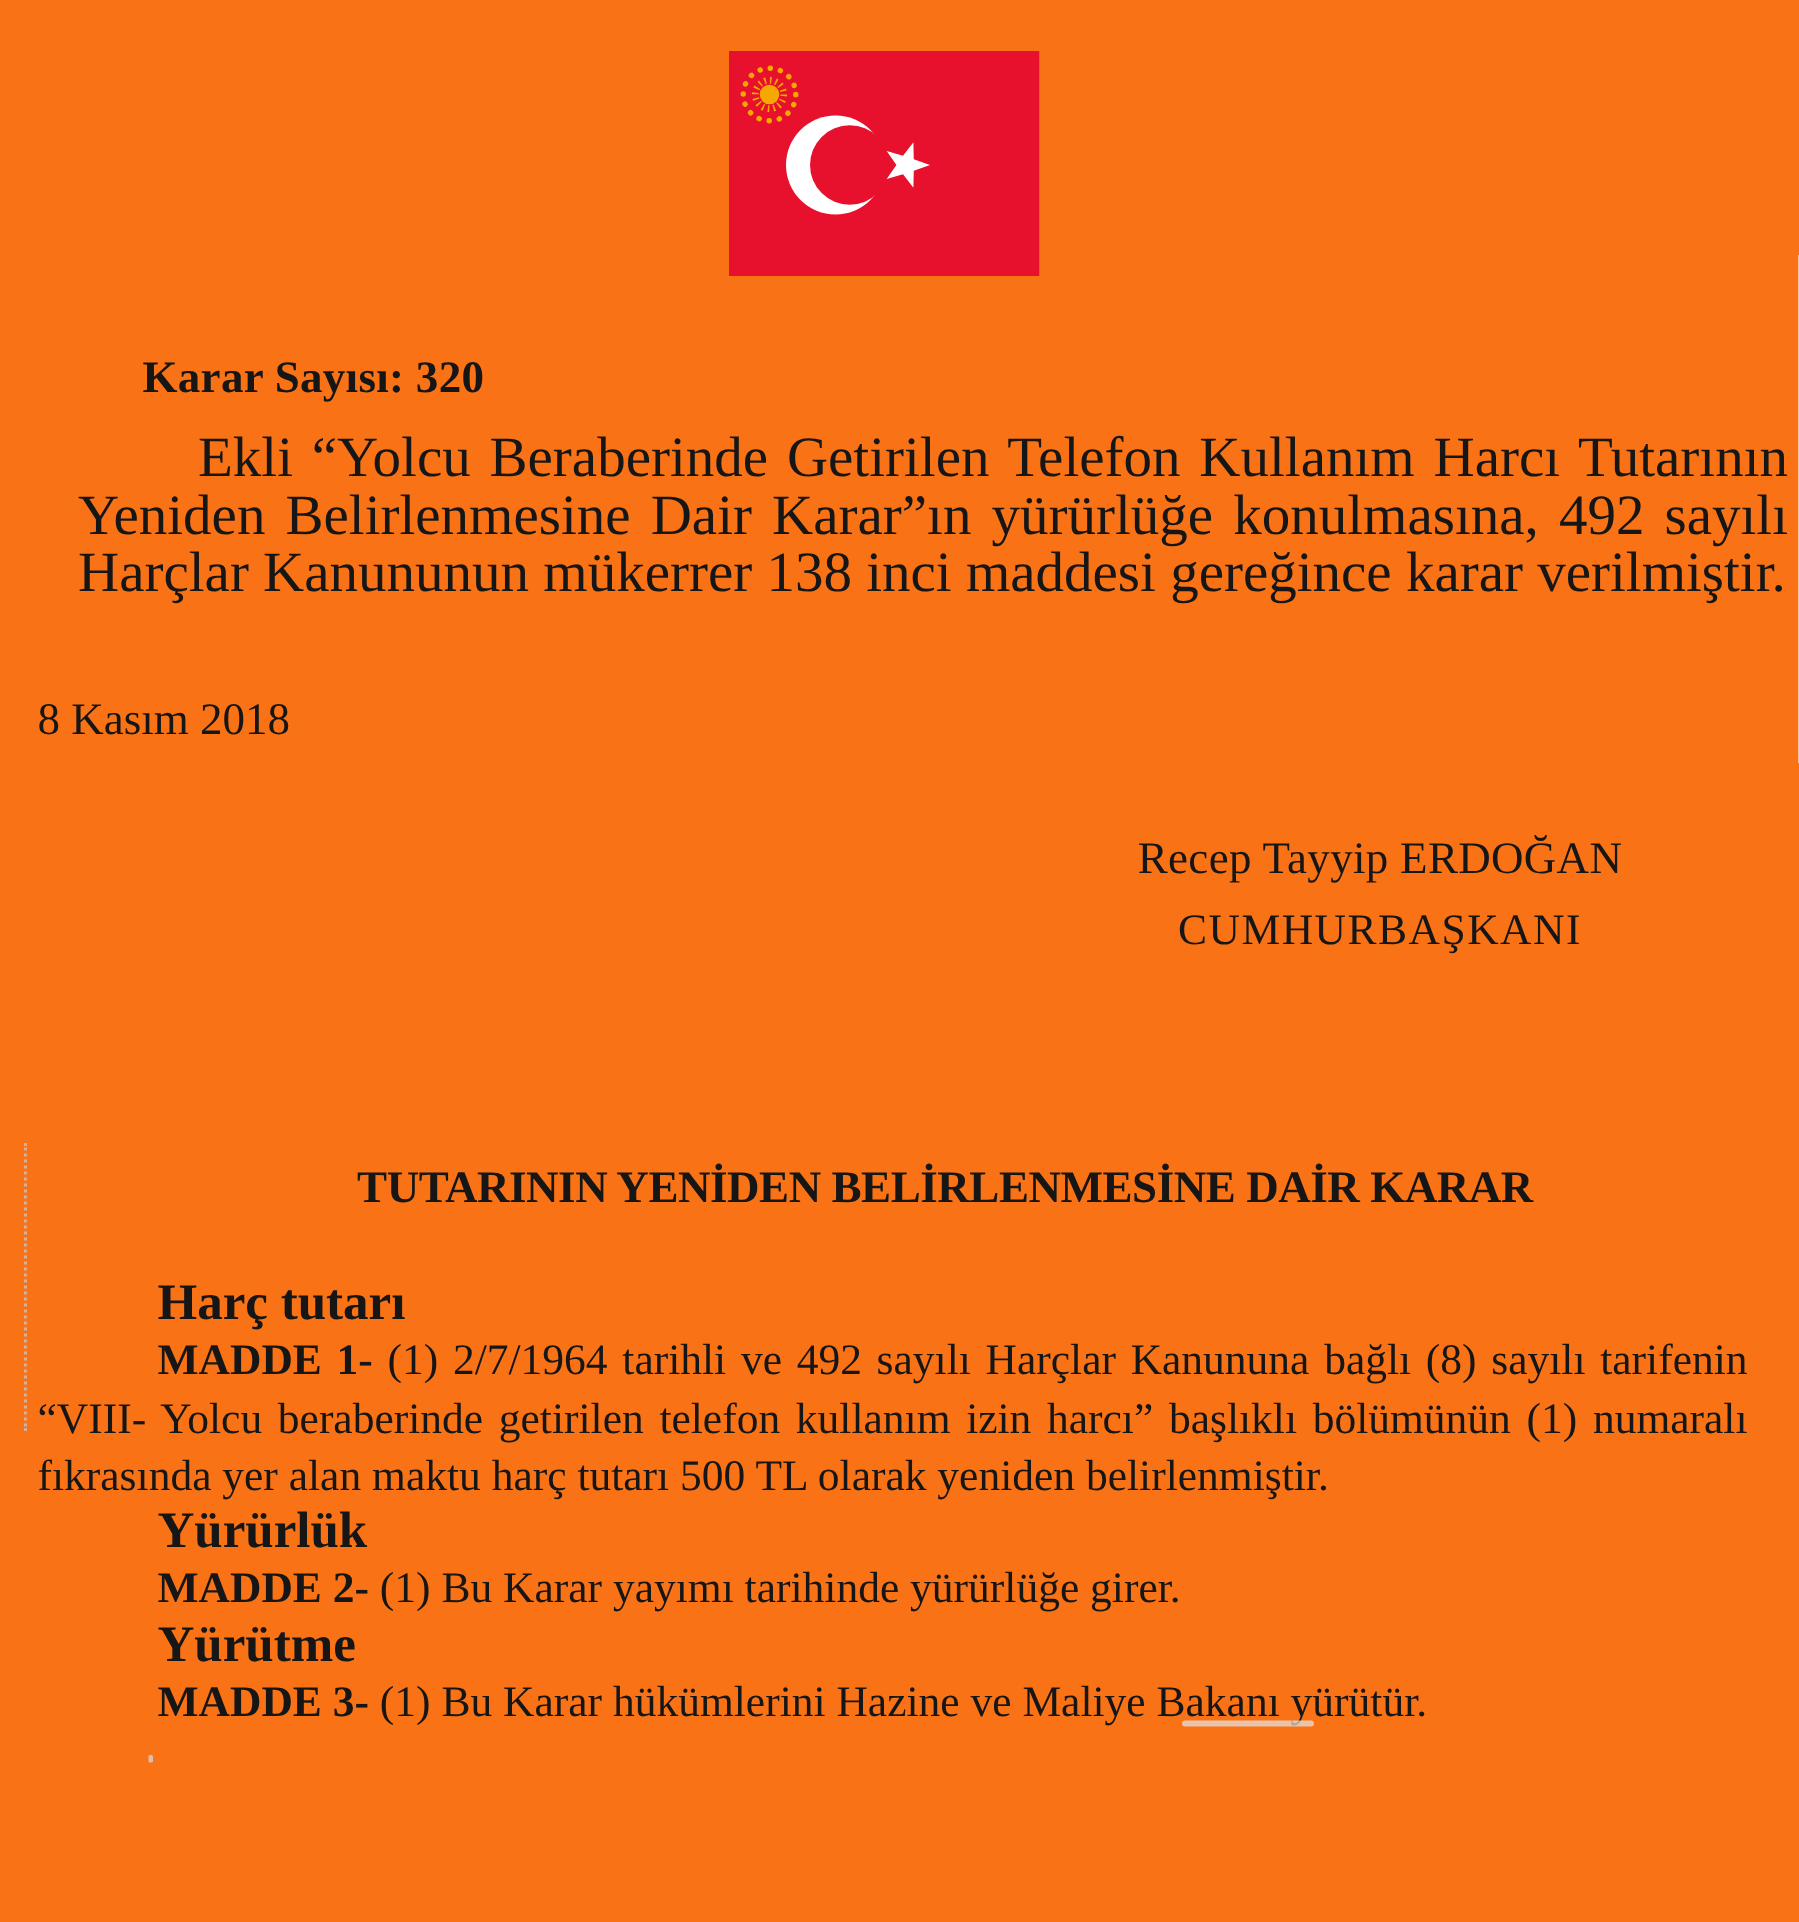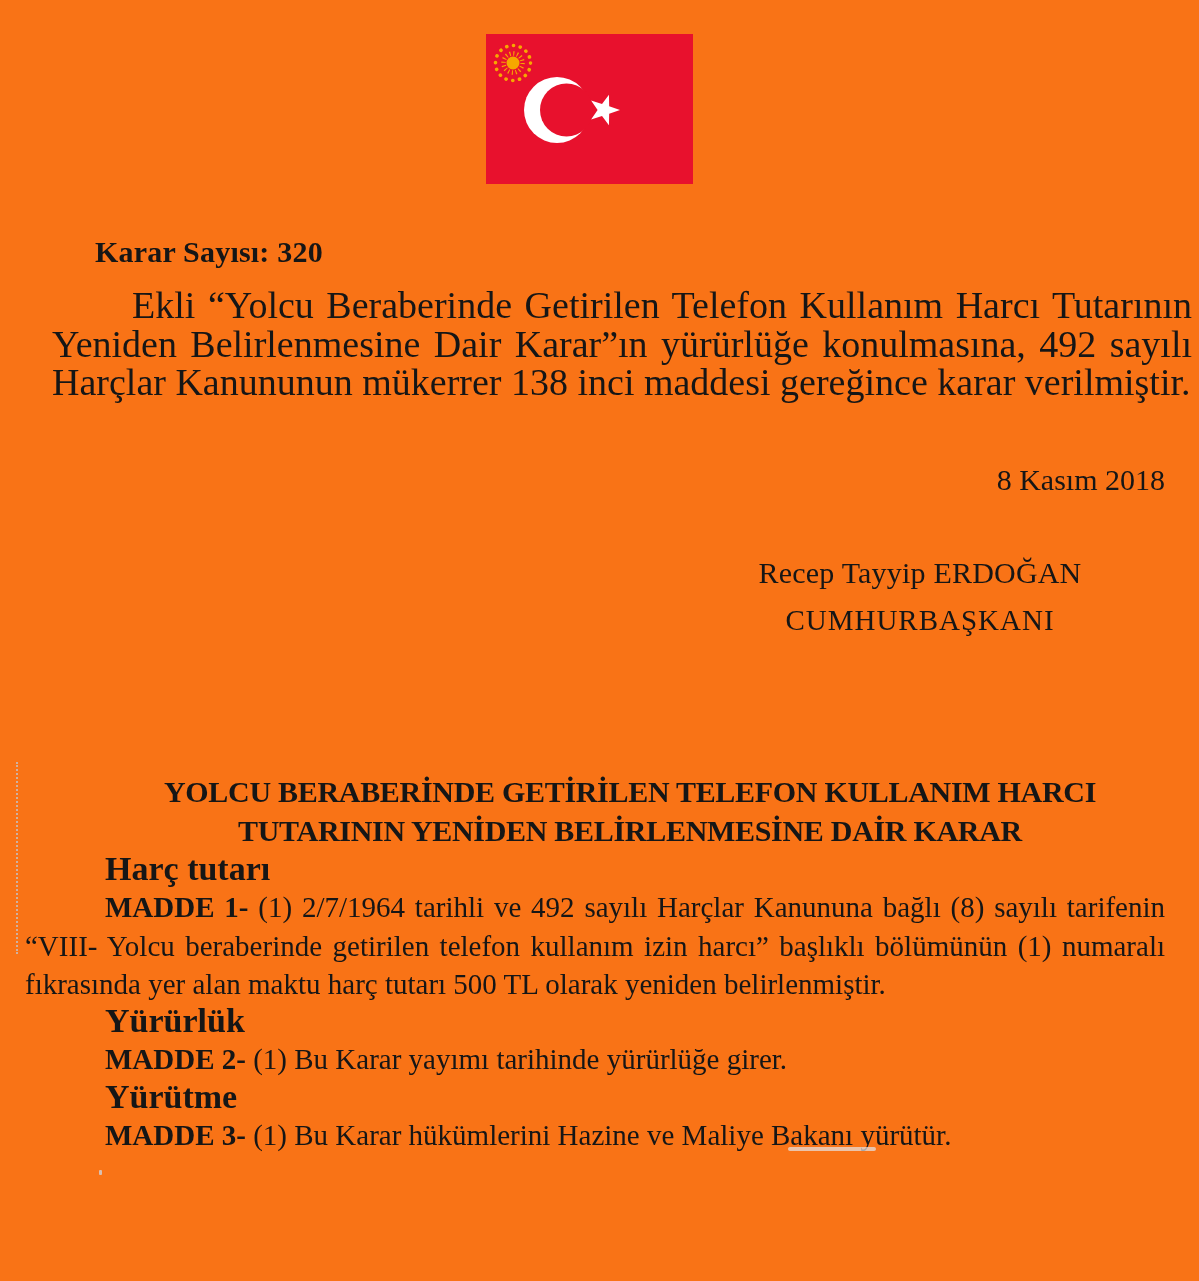--- a/index.html
+++ b/index.html
@@ -29,21 +29,21 @@
     font-size: 38px; line-height: 38.5px;
     text-align: justify;
     text-indent: 80px;
     margin-left: 24px;
   }
   .intro-para { top: 286px; }
 
   .date-line {
     position: absolute; left: 25px; top: 462px; width: 1140px;
     font-size: 30px; line-height: 36px;
-    text-align: right;
+    text-align: left;
     font-family: Liberation Serif, serif;
   }
 
   .signature {
     position: absolute; left: 640px; top: 556px; width: 560px;
     text-align: center;
   }
   .sig-name { font-size: 30px; font-weight: normal; line-height: 34px; margin-bottom: 12px; letter-spacing: 0.2px; }
   .sig-title { font-size: 29px; line-height: 36px; letter-spacing: 1px; }
 
@@ -114,21 +114,20 @@
   <p class="para intro-para">Ekli “Yolcu Beraberinde Getirilen Telefon Kullanım Harcı Tutarının Yeniden Belirlenmesine Dair Karar”ın yürürlüğe konulmasına, 492 sayılı Harçlar Kanununun mükerrer 138 inci maddesi gereğince karar verilmiştir.</p>
 
   <div class="date-line">8 Kasım 2018</div>
 
   <div class="signature">
     <div class="sig-name">Recep Tayyip ERDOĞAN</div>
     <div class="sig-title">CUMHURBAŞKANI</div>
   </div>
 
   <div class="decree-title">
-    <span>YOLCU BERABERİNDE GETİRİLEN TELEFON KULLANIM HARCI</span>
     <span>TUTARININ YENİDEN BELİRLENMESİNE DAİR KARAR</span>
   </div>
 
   <div class="article article-1">
     <div class="article-heading">Harç tutarı</div>
     <p class="article-body"><b>MADDE 1-</b> <span>(1) 2/7/1964 tarihli ve 492 sayılı Harçlar Kanununa bağlı (8) sayılı tarifenin “VIII- Yolcu beraberinde getirilen telefon kullanım izin harcı” başlıklı bölümünün (1) numaralı fıkrasında yer alan maktu harç tutarı 500 TL olarak yeniden belirlenmiştir.</span></p>
   </div>
 
   <div class="article article-2">
     <div class="article-heading">Yürürlük</div>

